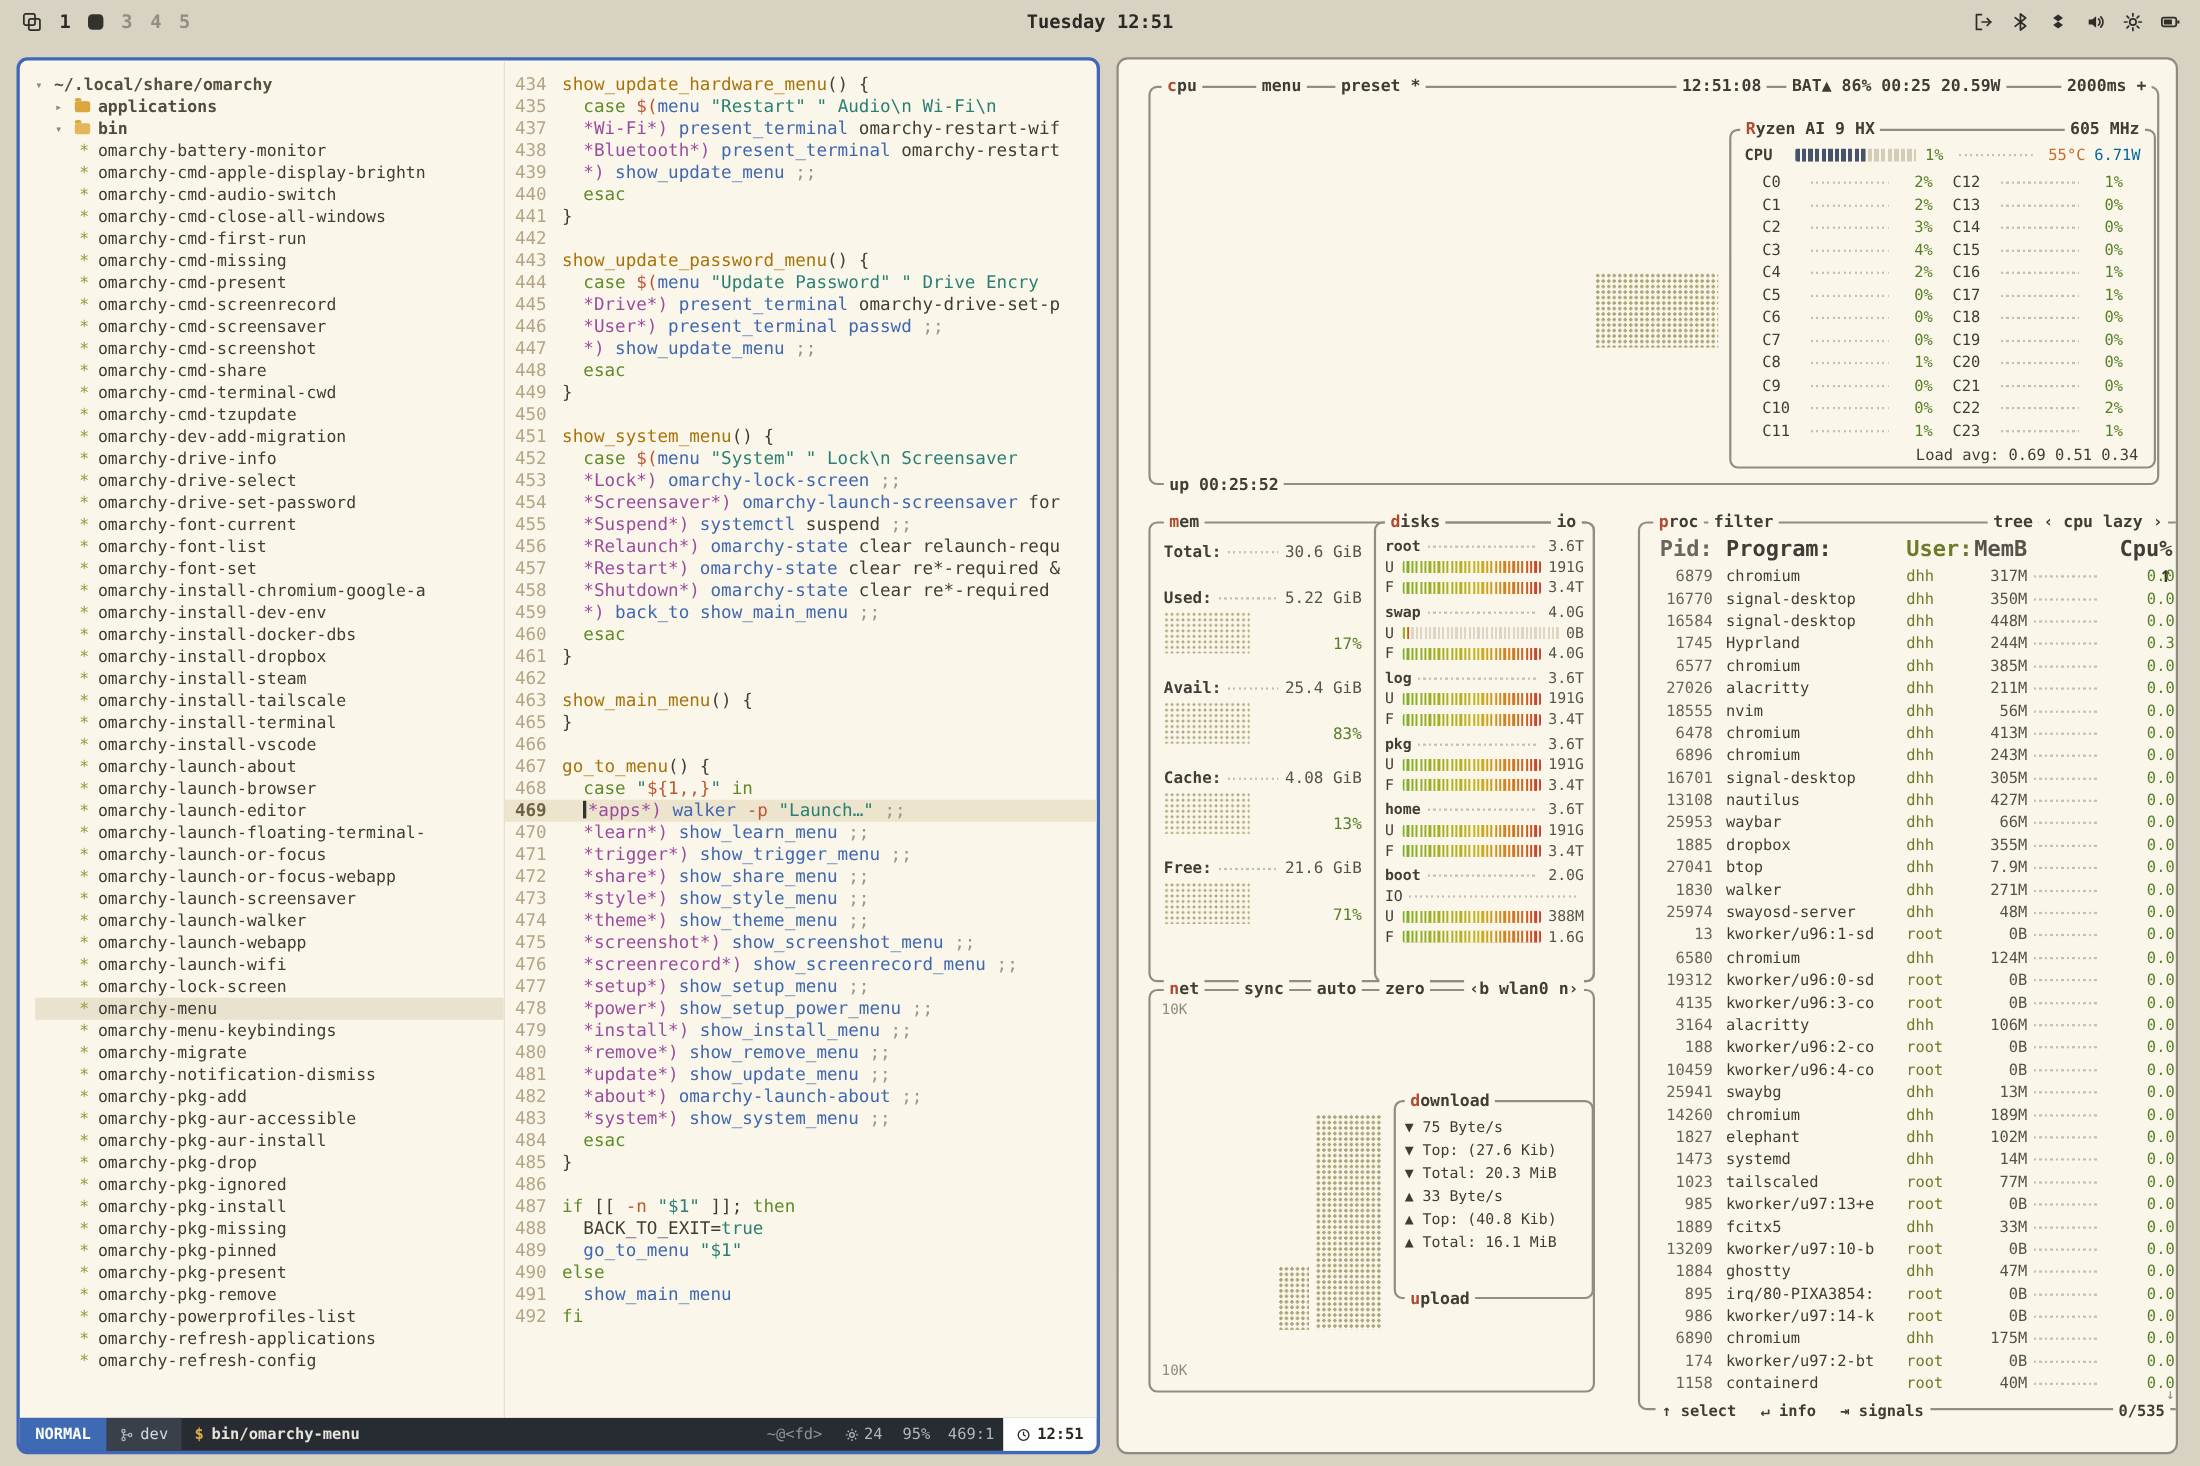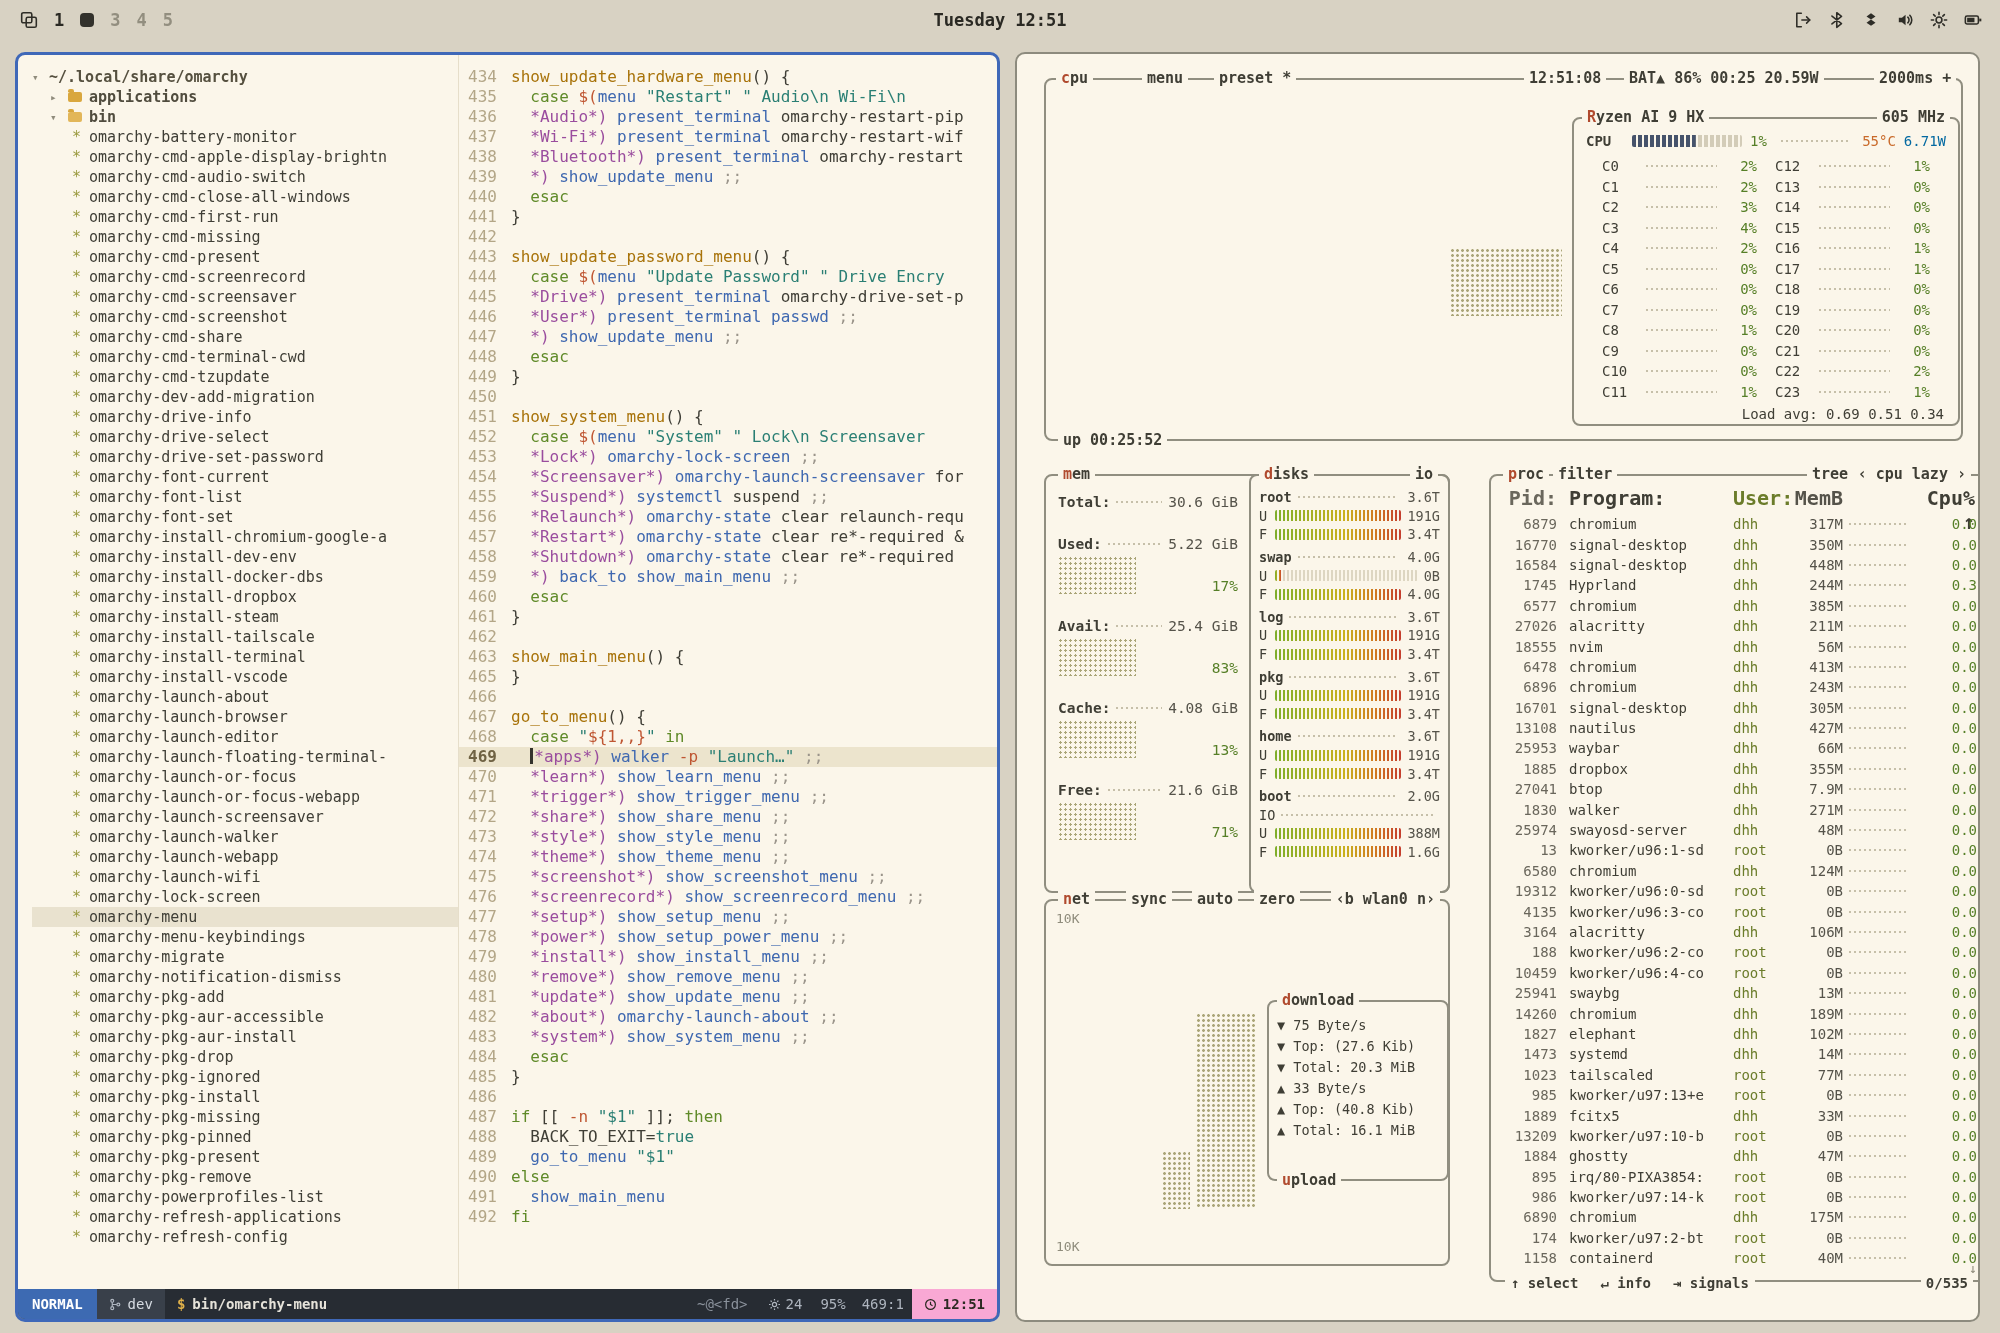--- a/index.html
+++ b/index.html
@@ -53,21 +53,21 @@
   .statusbar { position:absolute; left:0; right:0; bottom:0; height:30px; background:#272c33; display:flex; align-items:center; font-size:14px; color:#b9c0c9; }
   .sb-mode { background:#3d6ab2; color:#fff; font-weight:bold; padding:0 14px; height:100%; display:flex; align-items:center; }
   .sb-branch { background:#39404a; height:100%; display:flex; align-items:center; padding:0 12px; gap:6px; color:#d6dbe2; }
   .sb-branch svg, .sb-lsp svg { width:13px; height:13px; fill:none; stroke:#aeb5bf; stroke-width:1.5; }
   .sb-path { padding:0 12px; display:flex; gap:7px; align-items:center; color:#e6e3da; font-weight:bold; }
   .sb-path em { color:#e0b14a; font-style:normal; }
   .sb-flex { flex:1; }
   .sb-enc { color:#8a919b; padding:0 10px; }
   .sb-lsp { display:flex; align-items:center; gap:5px; padding:0 10px; color:#aeb5bf; }
   .sb-pct, .sb-pos { padding:0 8px; color:#aeb5bf; }
-  .sb-time { background:#f9a8d4; color:#2c2a22; font-weight:bold; height:100%; display:flex; align-items:center; gap:6px; padding:0 12px; }
+  .sb-time { background:#ffffff; color:#2c2a22; font-weight:bold; height:100%; display:flex; align-items:center; gap:6px; padding:0 12px; }
   .sb-time svg { width:13px; height:13px; fill:none; stroke:#2c2a22; stroke-width:1.5; }
 
   
   .bbox { position:absolute; border:2px solid #908e80; border-radius:8px; }
   .blabel, .binfo { position:absolute; top:-11px; background:#fbf6ea; padding:0 5px; font-weight:bold; color:#3f3e35; line-height:19px; font-size:15px; white-space:nowrap; }
   .blabel { display:inline-block; }
   .blabel::first-letter { color:#b04a2e; }
   .grn { color:#567f27; }
   .lead { flex:1; height:2px; align-self:center; margin:0 6px; background:repeating-linear-gradient(90deg,#c6bfa9 0 2px,transparent 2px 5px); min-width:8px; }
   .dots { position:absolute; background-image:radial-gradient(circle,#aaa578 1.3px,transparent 1.5px); background-size:5px 5px; }
@@ -426,21 +426,20 @@
       </div>
       <div class="trow tfile">
         <span class="mark">*</span>
         <span class="tlbl">omarchy-refresh-config</span>
       </div>
     </div>
   <div class="vsep"></div>
   <div class="code-pane">
       <div class="crow"><span class="ln">434</span><span class="cbody"><span class="tk-f">show_update_hardware_menu</span><span class="tk-p">() {</span></span></div>
       <div class="crow"><span class="ln">435</span><span class="cbody"><span class="tk-p">  </span><span class="tk-k">case</span><span class="tk-p"> </span><span class="tk-v">$(</span><span class="tk-c">menu</span><span class="tk-p"> </span><span class="tk-s">"Restart"</span><span class="tk-p"> </span><span class="tk-s">" Audio\n Wi-Fi\n</span></span></div>
-      <div class="crow"><span class="ln">436</span><span class="cbody"><span class="tk-p">  </span><span class="tk-t">*Audio*)</span><span class="tk-p"> </span><span class="tk-c">present_terminal</span><span class="tk-p"> omarchy-restart-pip</span></span></div>
       <div class="crow"><span class="ln">437</span><span class="cbody"><span class="tk-p">  </span><span class="tk-t">*Wi-Fi*)</span><span class="tk-p"> </span><span class="tk-c">present_terminal</span><span class="tk-p"> omarchy-restart-wif</span></span></div>
       <div class="crow"><span class="ln">438</span><span class="cbody"><span class="tk-p">  </span><span class="tk-t">*Bluetooth*)</span><span class="tk-p"> </span><span class="tk-c">present_terminal</span><span class="tk-p"> omarchy-restart</span></span></div>
       <div class="crow"><span class="ln">439</span><span class="cbody"><span class="tk-p">  </span><span class="tk-t">*)</span><span class="tk-p"> </span><span class="tk-c">show_update_menu</span><span class="tk-p"> </span><span class="tk-o">;;</span></span></div>
       <div class="crow"><span class="ln">440</span><span class="cbody"><span class="tk-p">  </span><span class="tk-k">esac</span></span></div>
       <div class="crow"><span class="ln">441</span><span class="cbody"><span class="tk-p">}</span></span></div>
       <div class="crow"><span class="ln">442</span><span class="cbody"></span></div>
       <div class="crow"><span class="ln">443</span><span class="cbody"><span class="tk-f">show_update_password_menu</span><span class="tk-p">() {</span></span></div>
       <div class="crow"><span class="ln">444</span><span class="cbody"><span class="tk-p">  </span><span class="tk-k">case</span><span class="tk-p"> </span><span class="tk-v">$(</span><span class="tk-c">menu</span><span class="tk-p"> </span><span class="tk-s">"Update Password"</span><span class="tk-p"> </span><span class="tk-s">" Drive Encry</span></span></div>
       <div class="crow"><span class="ln">445</span><span class="cbody"><span class="tk-p">  </span><span class="tk-t">*Drive*)</span><span class="tk-p"> </span><span class="tk-c">present_terminal</span><span class="tk-p"> omarchy-drive-set-p</span></span></div>
       <div class="crow"><span class="ln">446</span><span class="cbody"><span class="tk-p">  </span><span class="tk-t">*User*)</span><span class="tk-p"> </span><span class="tk-c">present_terminal</span><span class="tk-p"> </span><span class="tk-c">passwd</span><span class="tk-p"> </span><span class="tk-o">;;</span></span></div>

